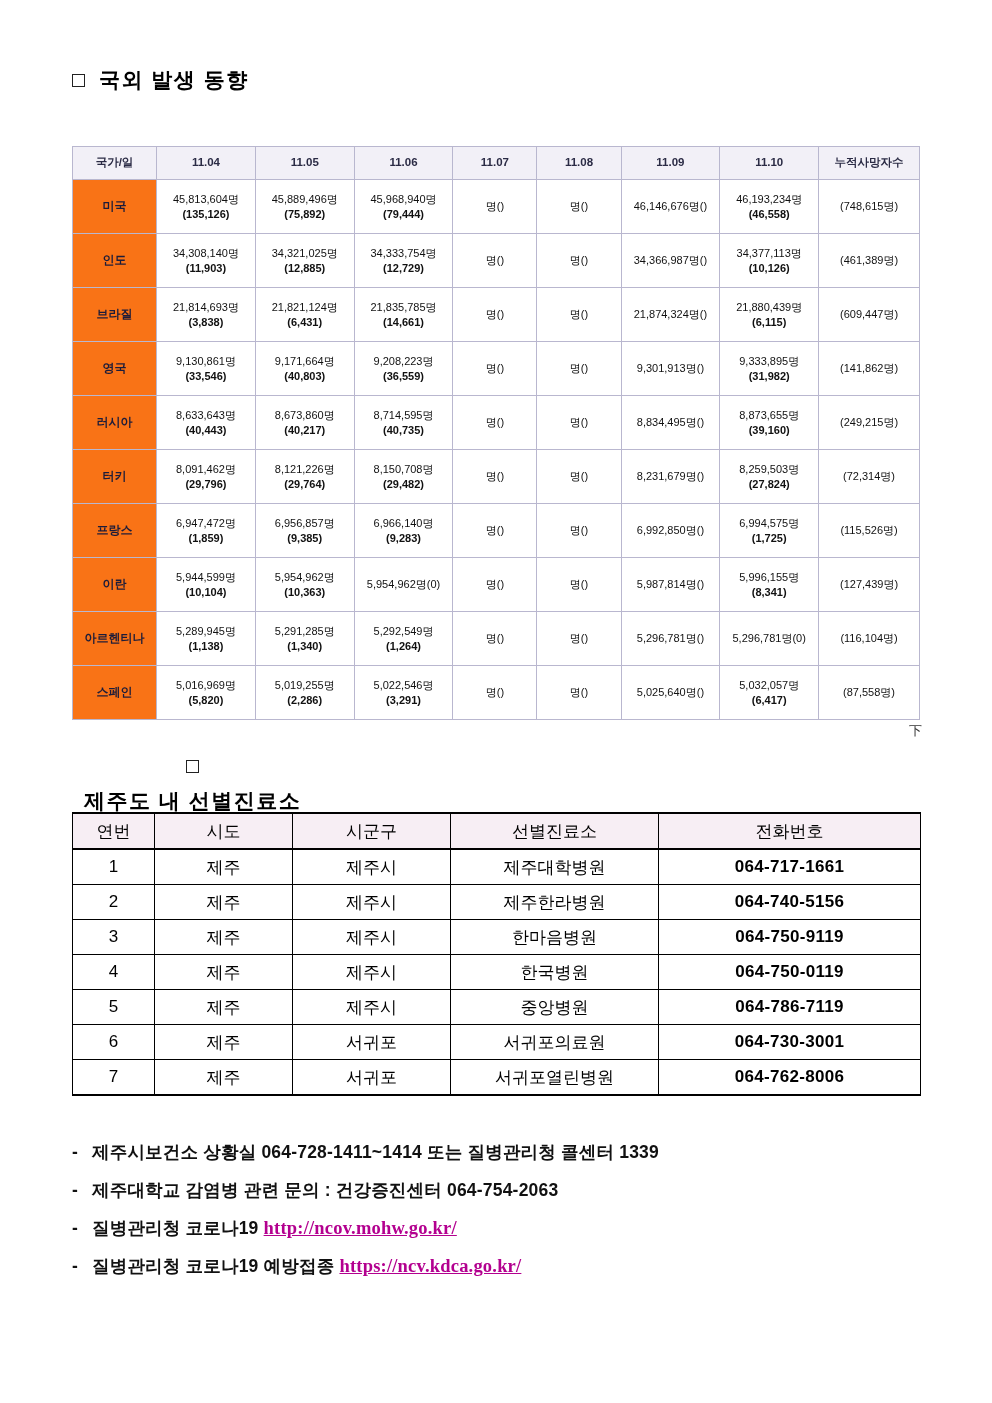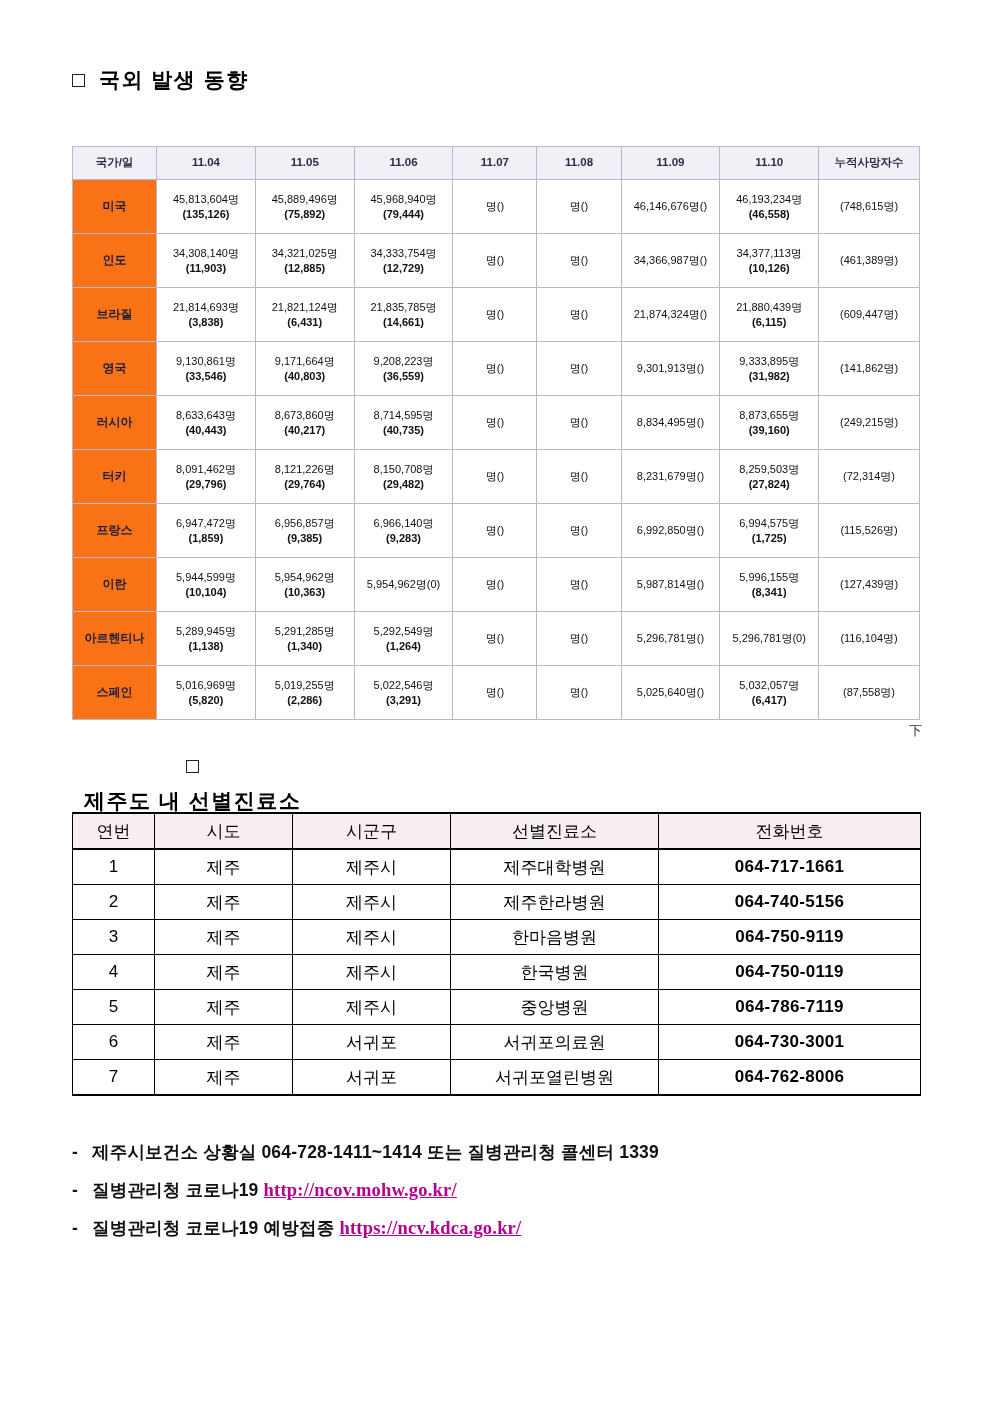--- a/index.html
+++ b/index.html
@@ -609,20 +609,23 @@
         </tr>
       </tbody>
     </table>
   </div>
 
   <div id="notes">
     <div class="note-line">
       <span class="note-dash">-</span><span>제주시보건소 상황실 064-728-1411~1414 또는 질병관리청 콜센터 1339</span>
     </div>
     <div class="note-line">
+      <span class="note-dash">-</span><span>제주대학교 감염병 관련 문의 : 건강증진센터 064-754-2063</span>
+    </div>
+    <div class="note-line">
       <span class="note-dash">-</span><span>질병관리청 코로나19 </span><a class="note-link" href="#">http://ncov.mohw.go.kr/</a>
     </div>
     <div class="note-line">
       <span class="note-dash">-</span><span>질병관리청 코로나19 예방접종 </span><a class="note-link" href="#">https://ncv.kdca.go.kr/</a>
     </div>
   </div>
 
 </div>
 
 </body></html>

